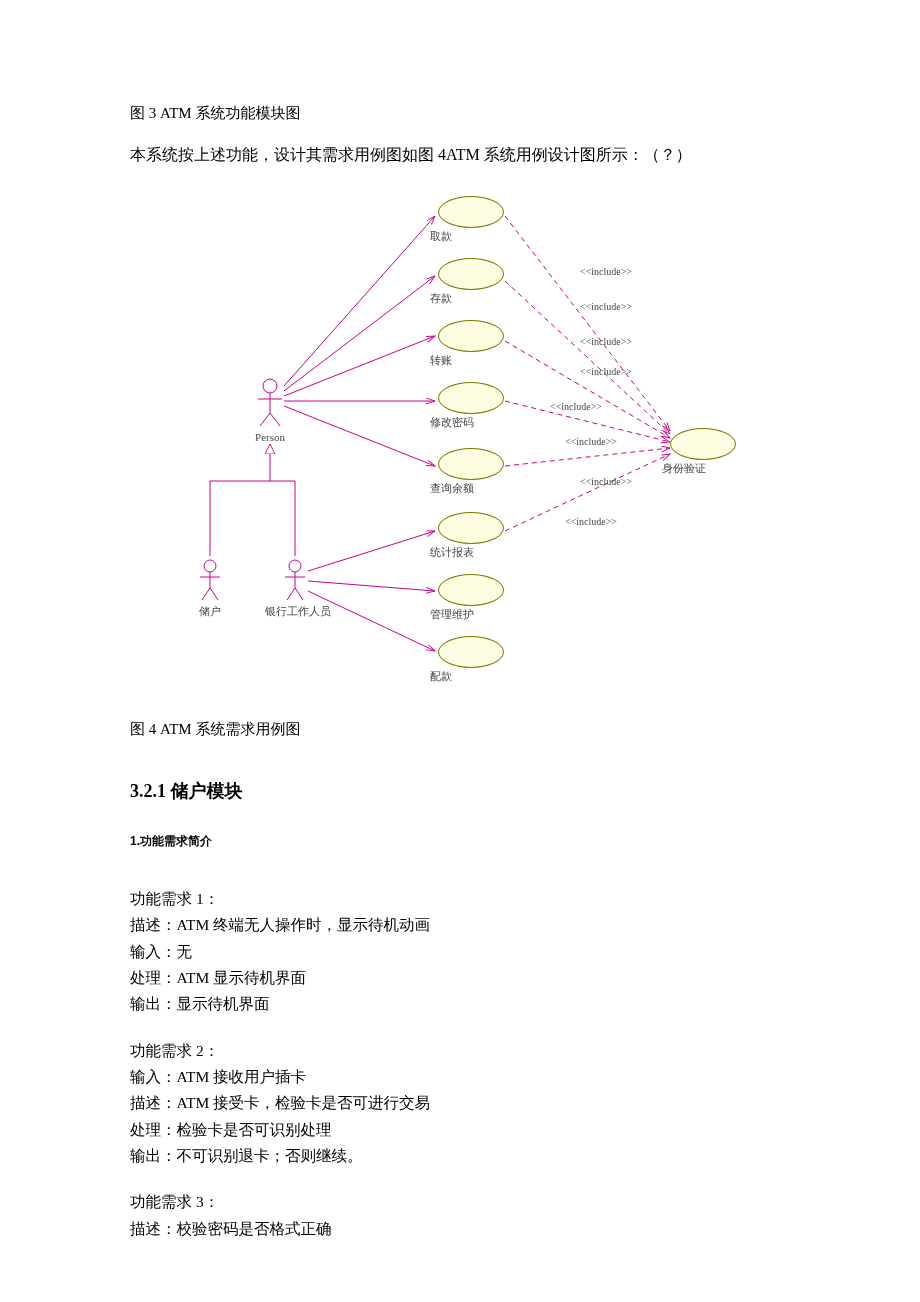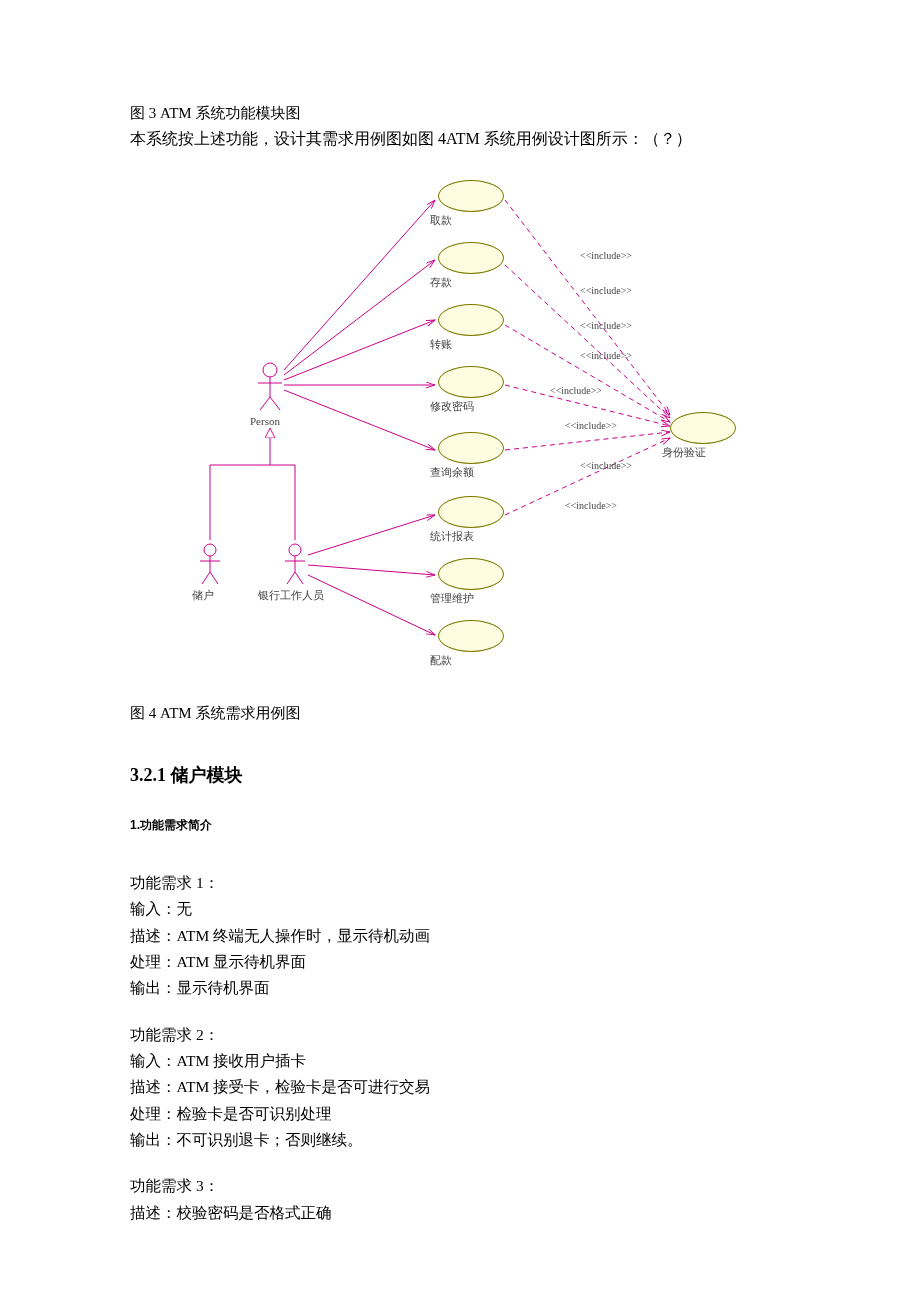--- a/index.html
+++ b/index.html
@@ -1,22 +1,22 @@
 <!DOCTYPE html>
 <html><head>
 <meta charset="utf-8">
 <style>
   body{margin:0;background:#fff;font-family:"SimSun","Times New Roman",serif;color:#000;width:920px}
   .page{padding:100px 130px 60px 130px}
   .cap{font-size:15px;margin:4px 0}
-  .intro{font-size:16px;margin:6px 0 20px 0}
+  .intro{font-size:16px;margin:22px 0 20px 0}
   .diagram{position:relative;width:560px;height:530px;margin:0 auto}
   .usecase{position:absolute;border:1px solid #7a7a00;background:#fdfce0;border-radius:50%;width:64px;height:30px}
   .uclabel{position:absolute;font-size:11px;color:#444;text-align:left;width:80px}
-  .actor-label{position:absolute;font-size:11px;color:#444;}
+  .actor-label{position:absolute;font-size:11px;color:#444;text-align:center}
   .inc{position:absolute;font-size:10px;color:#444}
   .h1{font-size:18px;font-weight:bold;margin:40px 0 24px 0}
   .h2{font-family:"SimHei","Microsoft YaHei",sans-serif;font-size:12px;font-weight:bold;margin:30px 0 36px 0}
   .req{font-size:15.5px;line-height:1.7;margin-bottom:20px}
 </style>
 </head>
 <body>
 
 <div class="page">
 
@@ -125,22 +125,22 @@
     <div class="actor-label" style="left:78px;top:418px;width:80px">银行工作人员</div>
   </div>
 
   <div class="cap">图 4 ATM 系统需求用例图</div>
 
   <div class="h1">3.2.1  储户模块</div>
   <div class="h2">1.功能需求简介</div>
 
   <div class="req">
     <div>功能需求 1：</div>
+    <div>描述：ATM 终端无人操作时，显示待机动画</div>
     <div>输入：无</div>
-    <div>描述：ATM 终端无人操作时，显示待机动画</div>
     <div>处理：ATM 显示待机界面</div>
     <div>输出：显示待机界面</div>
   </div>
 
   <div class="req">
     <div>功能需求 2：</div>
     <div>输入：ATM 接收用户插卡</div>
     <div>描述：ATM 接受卡，检验卡是否可进行交易</div>
     <div>处理：检验卡是否可识别处理</div>
     <div>输出：不可识别退卡；否则继续。</div>

